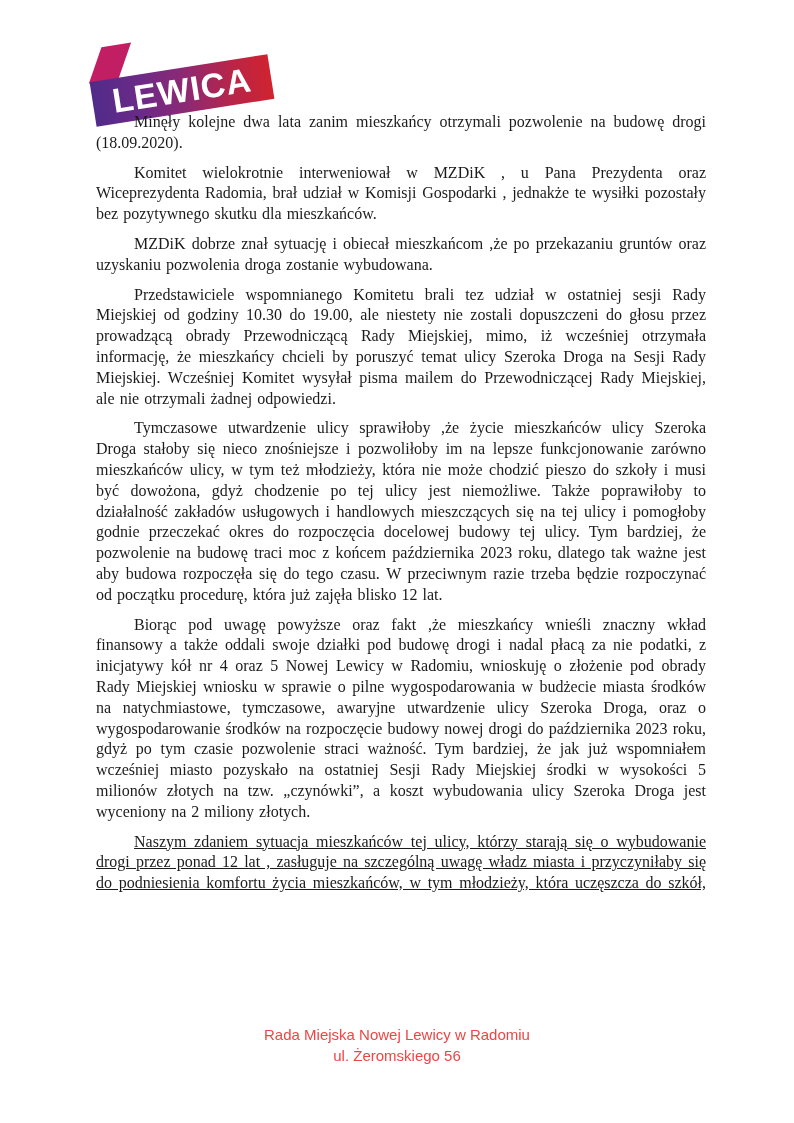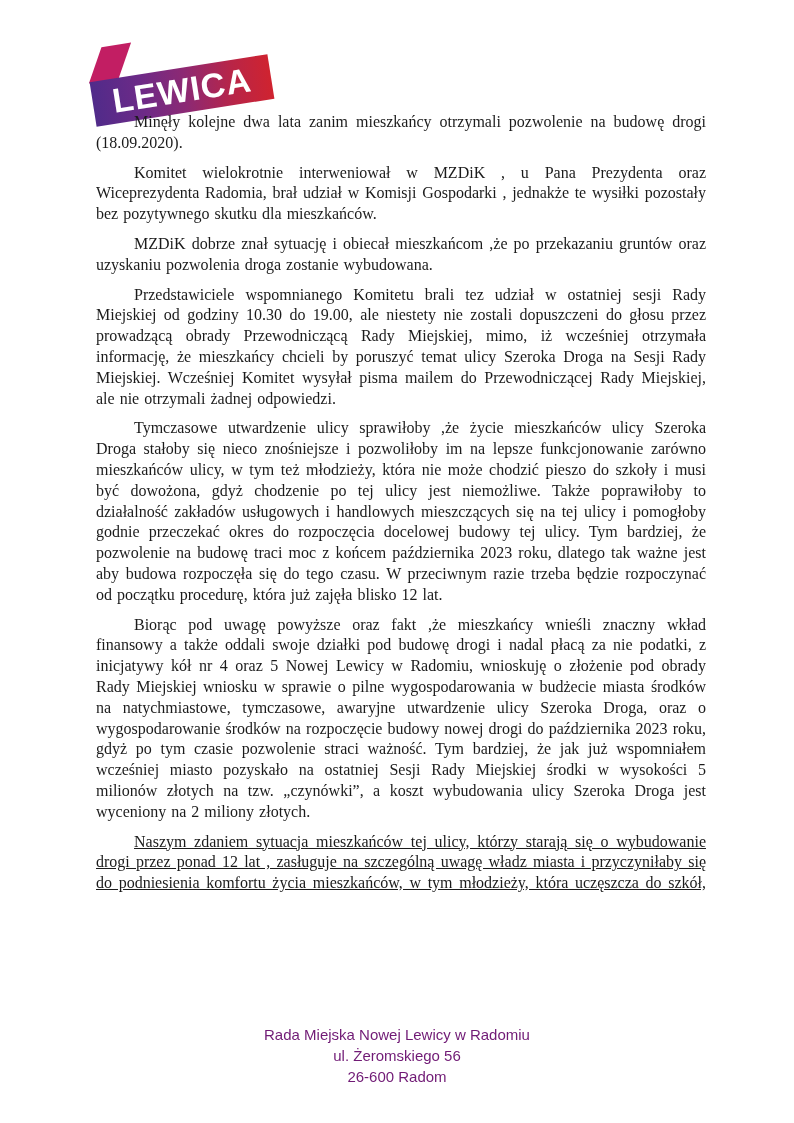--- a/index.html
+++ b/index.html
@@ -73,21 +73,21 @@
   
   .footer {
     position: absolute;
     left: 0;
     right: 0;
     top: 1024px;
     text-align: center;
     font-family: "Liberation Sans", sans-serif;
     font-size: 15px;
     line-height: 21px;
-    color: #701a75;
+    color: #ef4444;
   }
 </style>
 </head>
 <body>
 
 <div class="page">
 
   <div class="logo">
     <div class="logo-back"></div>
     <div class="logo-band">
@@ -101,16 +101,15 @@
     <p>MZDiK dobrze znał sytuację i obiecał mieszkańcom ,że po przekazaniu gruntów oraz uzyskaniu pozwolenia droga zostanie wybudowana.</p>
     <p>Przedstawiciele wspomnianego Komitetu brali tez udział w ostatniej sesji Rady Miejskiej od godziny 10.30 do 19.00, ale niestety nie zostali dopuszczeni do głosu przez prowadzącą obrady Przewodniczącą Rady Miejskiej, mimo, iż wcześniej otrzymała informację, że mieszkańcy chcieli by poruszyć temat ulicy Szeroka Droga na Sesji Rady Miejskiej. Wcześniej Komitet wysyłał pisma mailem do Przewodniczącej Rady Miejskiej, ale nie otrzymali żadnej odpowiedzi.</p>
     <p>Tymczasowe utwardzenie ulicy sprawiłoby ,że życie mieszkańców ulicy Szeroka Droga stałoby się nieco znośniejsze i pozwoliłoby im na lepsze funkcjonowanie zarówno mieszkańców ulicy, w tym też młodzieży, która nie może chodzić pieszo do szkoły i musi być dowożona, gdyż chodzenie po tej ulicy jest niemożliwe. Także poprawiłoby to działalność zakładów usługowych i handlowych mieszczących się na tej ulicy i pomogłoby godnie przeczekać okres do rozpoczęcia docelowej budowy tej ulicy. Tym bardziej, że pozwolenie na budowę traci moc z końcem października 2023 roku, dlatego tak ważne jest aby budowa rozpoczęła się do tego czasu. W przeciwnym razie trzeba będzie rozpoczynać od początku procedurę, która już zajęła blisko 12 lat.</p>
     <p>Biorąc pod uwagę powyższe oraz fakt ,że mieszkańcy wnieśli znaczny wkład finansowy a także oddali swoje działki pod budowę drogi i nadal płacą za nie podatki, z inicjatywy kół nr 4 oraz 5 Nowej Lewicy w Radomiu, wnioskuję o złożenie pod obrady Rady Miejskiej wniosku w sprawie o pilne wygospodarowania w budżecie miasta środków na natychmiastowe, tymczasowe, awaryjne utwardzenie ulicy Szeroka Droga, oraz o wygospodarowanie środków na rozpoczęcie budowy nowej drogi do października 2023 roku, gdyż po tym czasie pozwolenie straci ważność. Tym bardziej, że jak już wspomniałem wcześniej miasto pozyskało na ostatniej Sesji Rady Miejskiej środki w wysokości 5 milionów złotych na tzw. „czynówki”, a koszt wybudowania ulicy Szeroka Droga jest wyceniony na 2 miliony złotych.</p>
     <p class="continued">Naszym zdaniem sytuacja mieszkańców tej ulicy, którzy starają się o wybudowanie drogi przez ponad 12 lat , zasługuje na szczególną uwagę władz miasta i przyczyniłaby się do podniesienia komfortu życia mieszkańców, w tym młodzieży, która uczęszcza do szkół,</p>
   </div>
 
   <div class="footer">
     <div>Rada Miejska Nowej Lewicy w Radomiu</div>
     <div>ul. Żeromskiego 56</div>
-    <div>26-600 Radom</div>
   </div>
 
 </div>
 
 </body></html>

